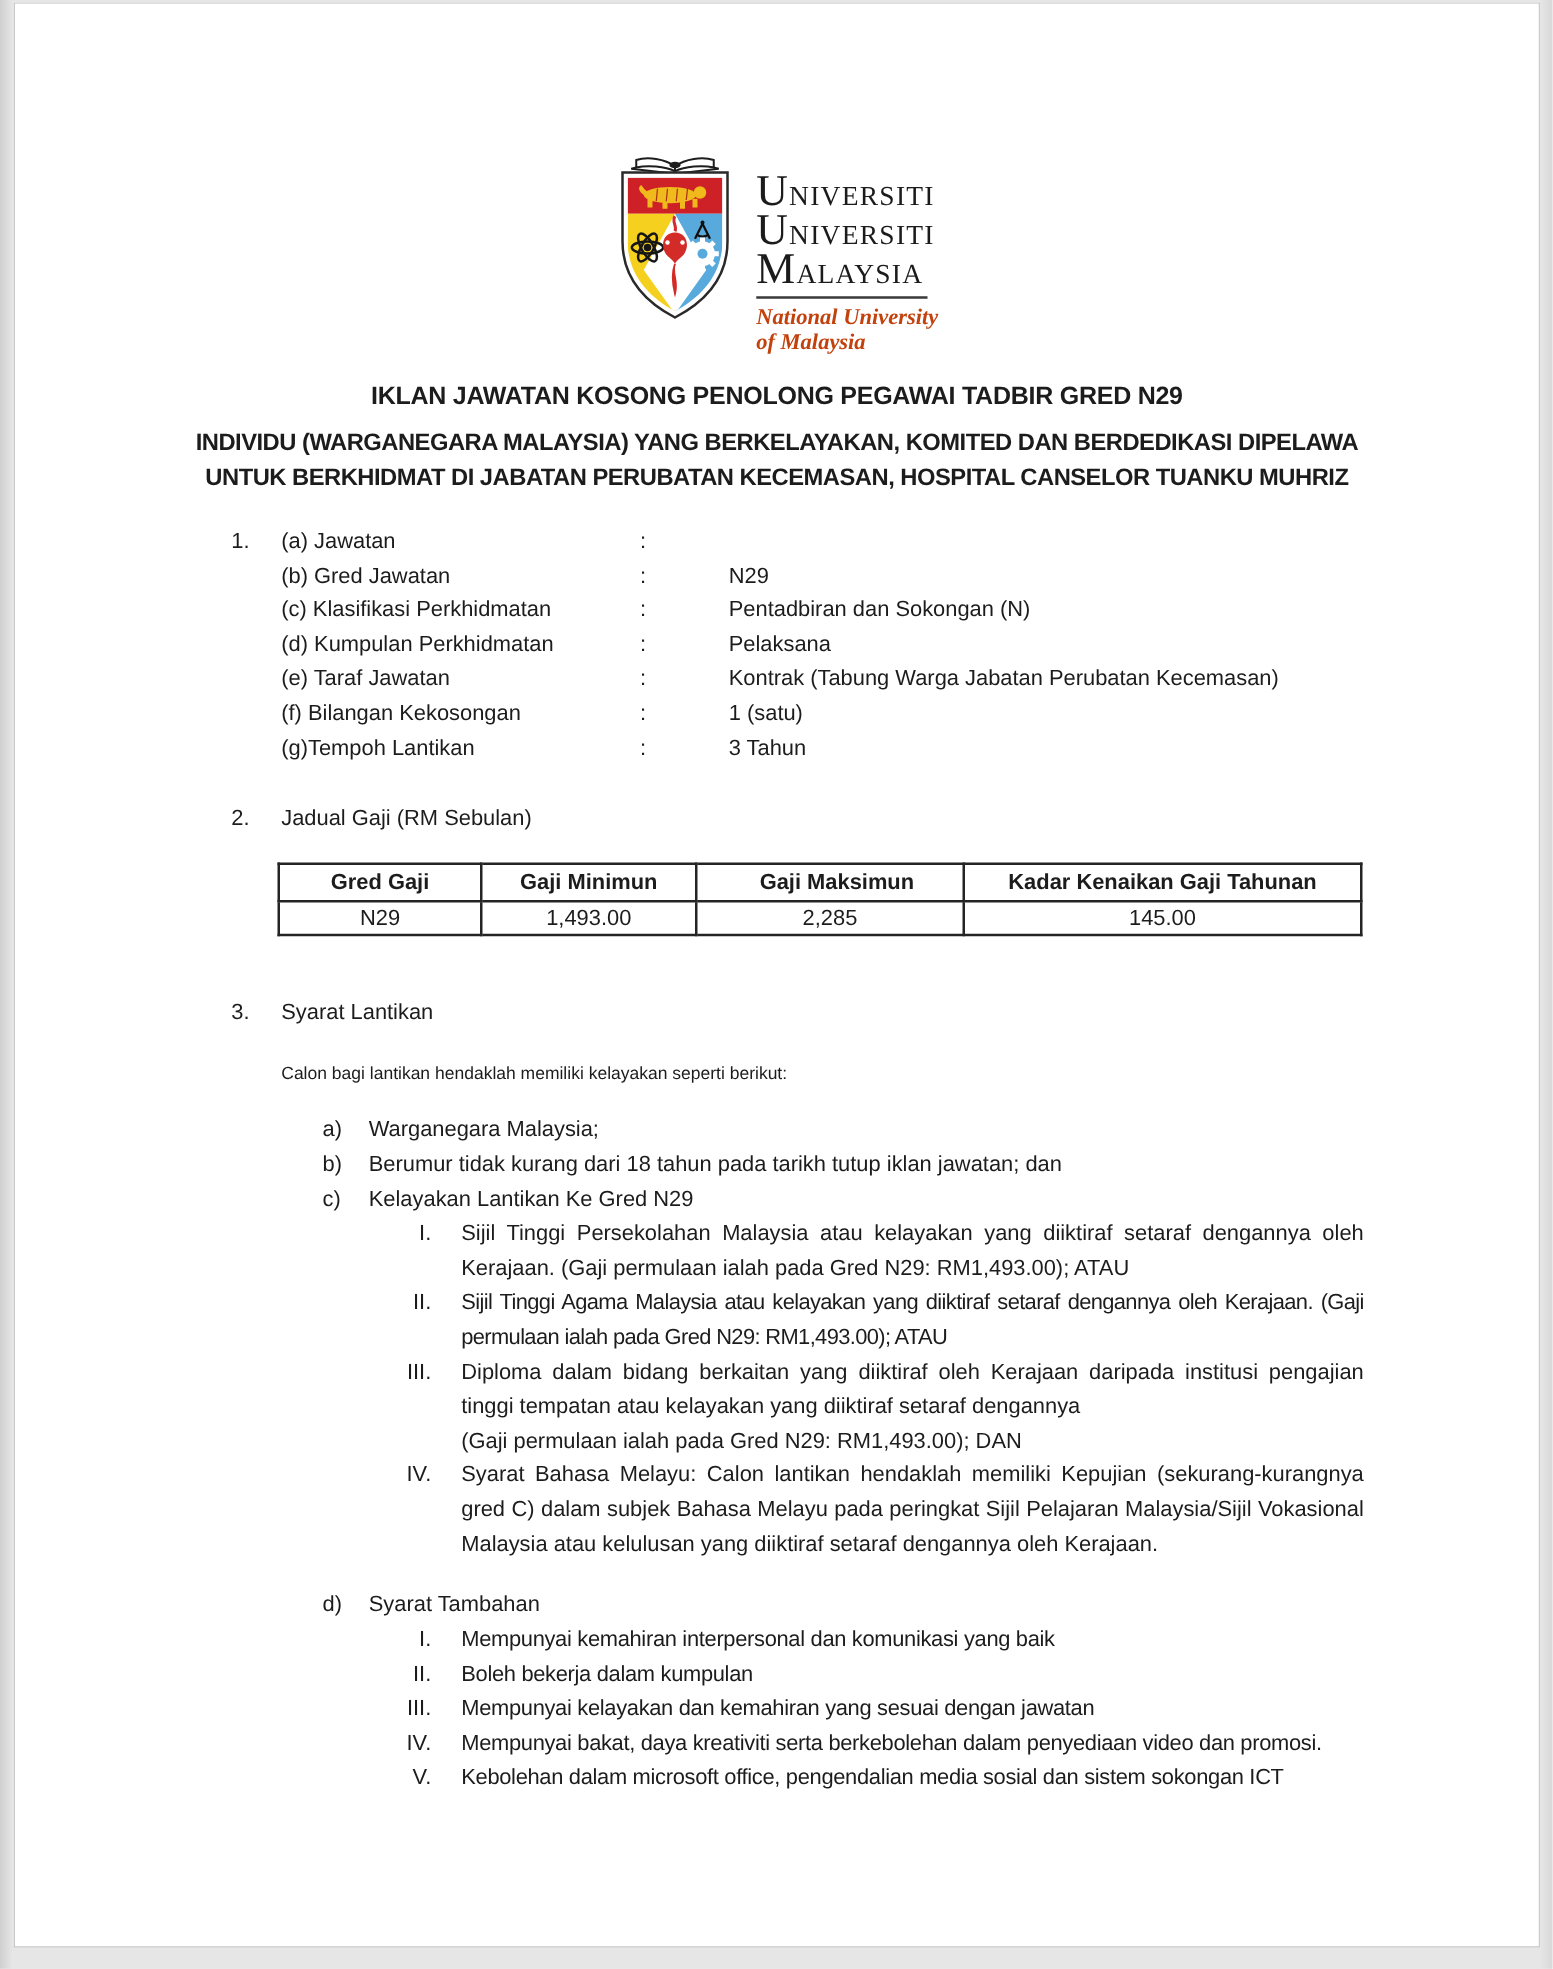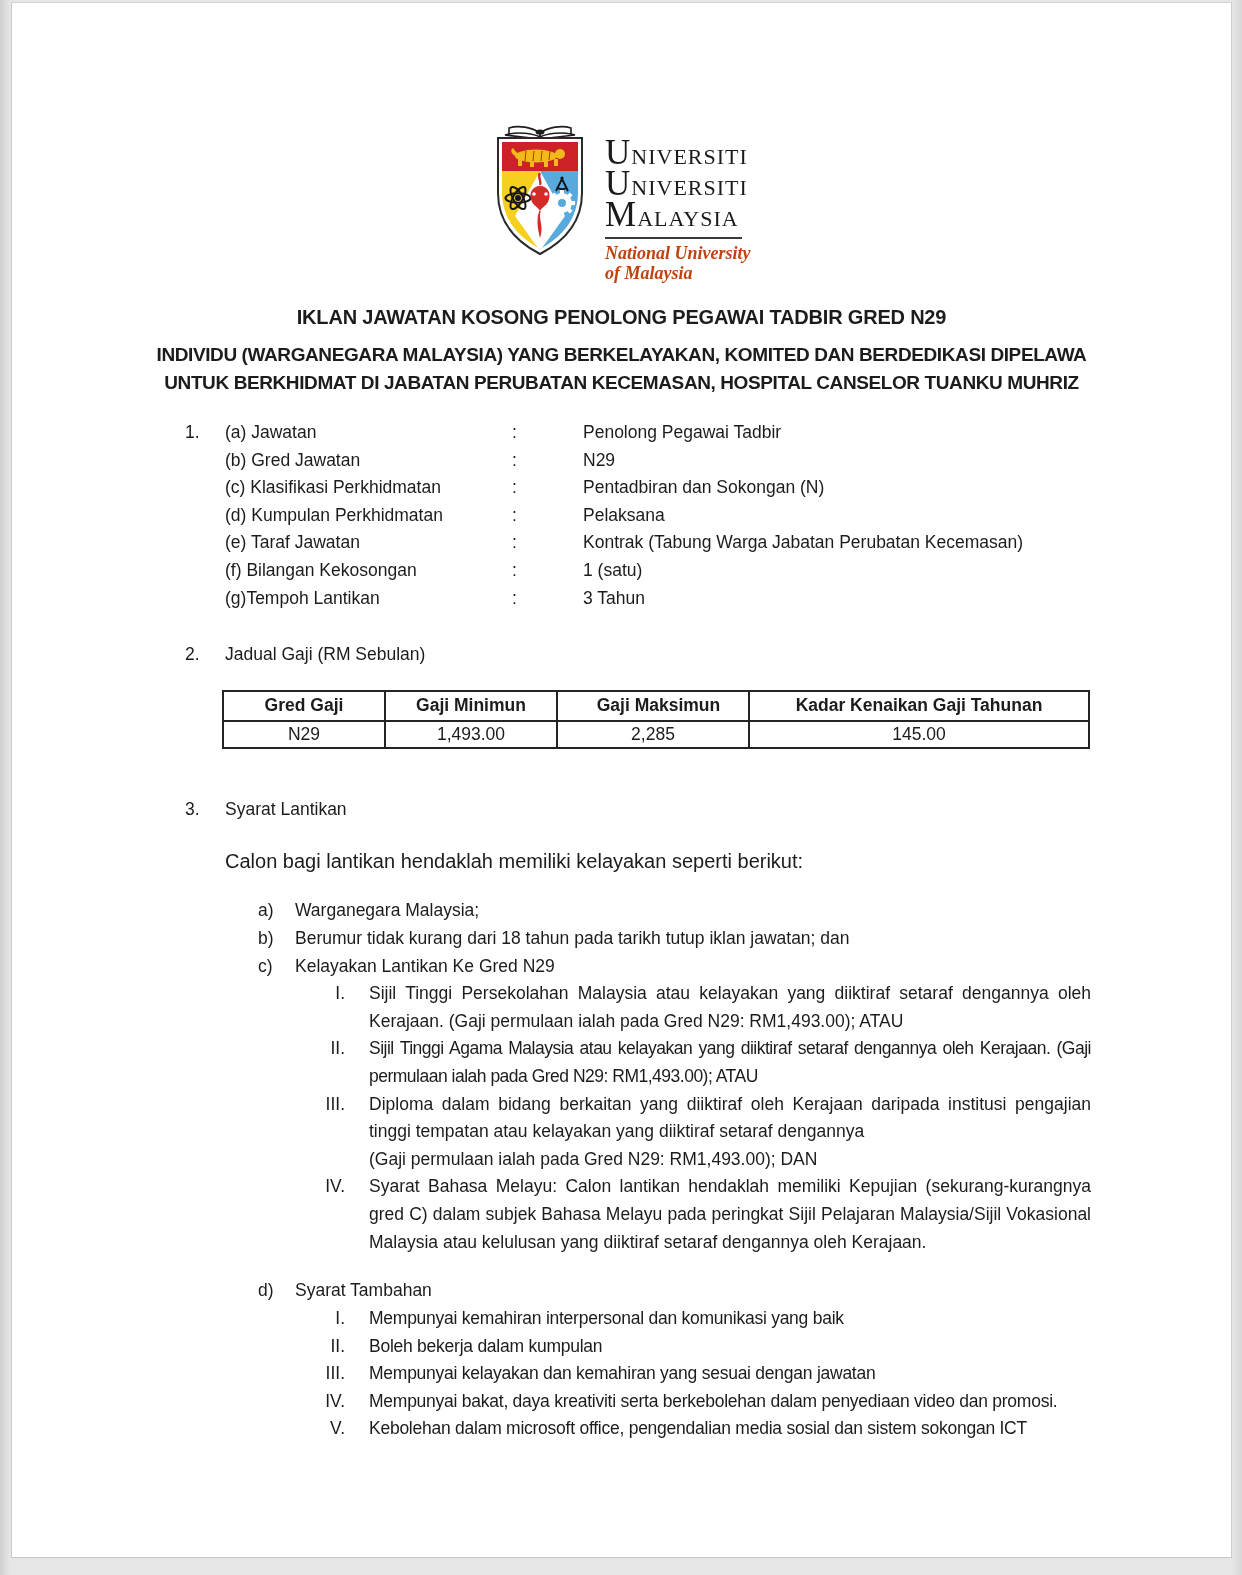--- a/index.html
+++ b/index.html
@@ -53,24 +53,24 @@
   #section1 { margin-top:22px; }
   .kv-row { display:grid; grid-template-columns:287px 71px 1fr; }
   .kv-label, .kv-colon, .kv-value { font-size:17.5px; line-height:27.6px; }
   
   #section2 { margin-top:29px; }
   #salary-table-wrap { margin-left:210px; margin-top:21px; }
   table { border-collapse:collapse; width:868px; }
   th, td { border:2px solid #242424; text-align:center; font-size:17.5px;margin-left:12px; }
   th { font-weight:bold; height:30px; }
   td { height:27px; font-weight:400; }
-  .col0{width:162px;} .col1{width:172px;} .col2{width:192px;padding-left:11px;}
+  .col0{width:162px;} .col1{width:172px;} .col2{width:214px;padding-left:11px;}
   
   #section3 { margin-top:47px; }
-  .intro { margin-left:213px; margin-top:27px; font-size:20px; }
+  .intro { margin-left:213px; margin-top:27px; font-size:14px; }
   .abc-list { margin-top:24px; }
   .abc-row { display:grid; grid-template-columns:246px 37px 1fr; }
   .abc-row .marker { grid-column:2; font-size:17.5px; line-height:27.7px; }
   .abc-row .text { font-size:17.5px; line-height:27.7px; }
   .roman-list { }
   .roman-row { display:grid; grid-template-columns:288px 45px 24px 722px; }
   .roman-row .marker { grid-column:2; text-align:right; font-size:17.5px; line-height:27.6px; }
   .roman-row .text {
     grid-column:4; font-size:17.5px; line-height:27.6px;
     text-align:justify; white-space:pre-line;
@@ -170,21 +170,20 @@
       <div>INDIVIDU (WARGANEGARA MALAYSIA) YANG BERKELAYAKAN, KOMITED DAN BERDEDIKASI DIPELAWA</div>
       <div>UNTUK BERKHIDMAT DI JABATAN PERUBATAN KECEMASAN, HOSPITAL CANSELOR TUANKU MUHRIZ</div>
     </div>
 
     <div class="sec" id="section1">
       <div class="sec-num">1.</div>
       <div class="sec-body">
         <div class="kv-row">
           <div class="kv-label">(a) Jawatan</div>
           <div class="kv-colon">:</div>
-          <div class="kv-value">Penolong Pegawai Tadbir</div>
         </div>
         <div class="kv-row">
           <div class="kv-label">(b) Gred Jawatan</div>
           <div class="kv-colon">:</div>
           <div class="kv-value">N29</div>
         </div>
         <div class="kv-row">
           <div class="kv-label">(c) Klasifikasi Perkhidmatan</div>
           <div class="kv-colon">:</div>
           <div class="kv-value">Pentadbiran dan Sokongan (N)</div>

